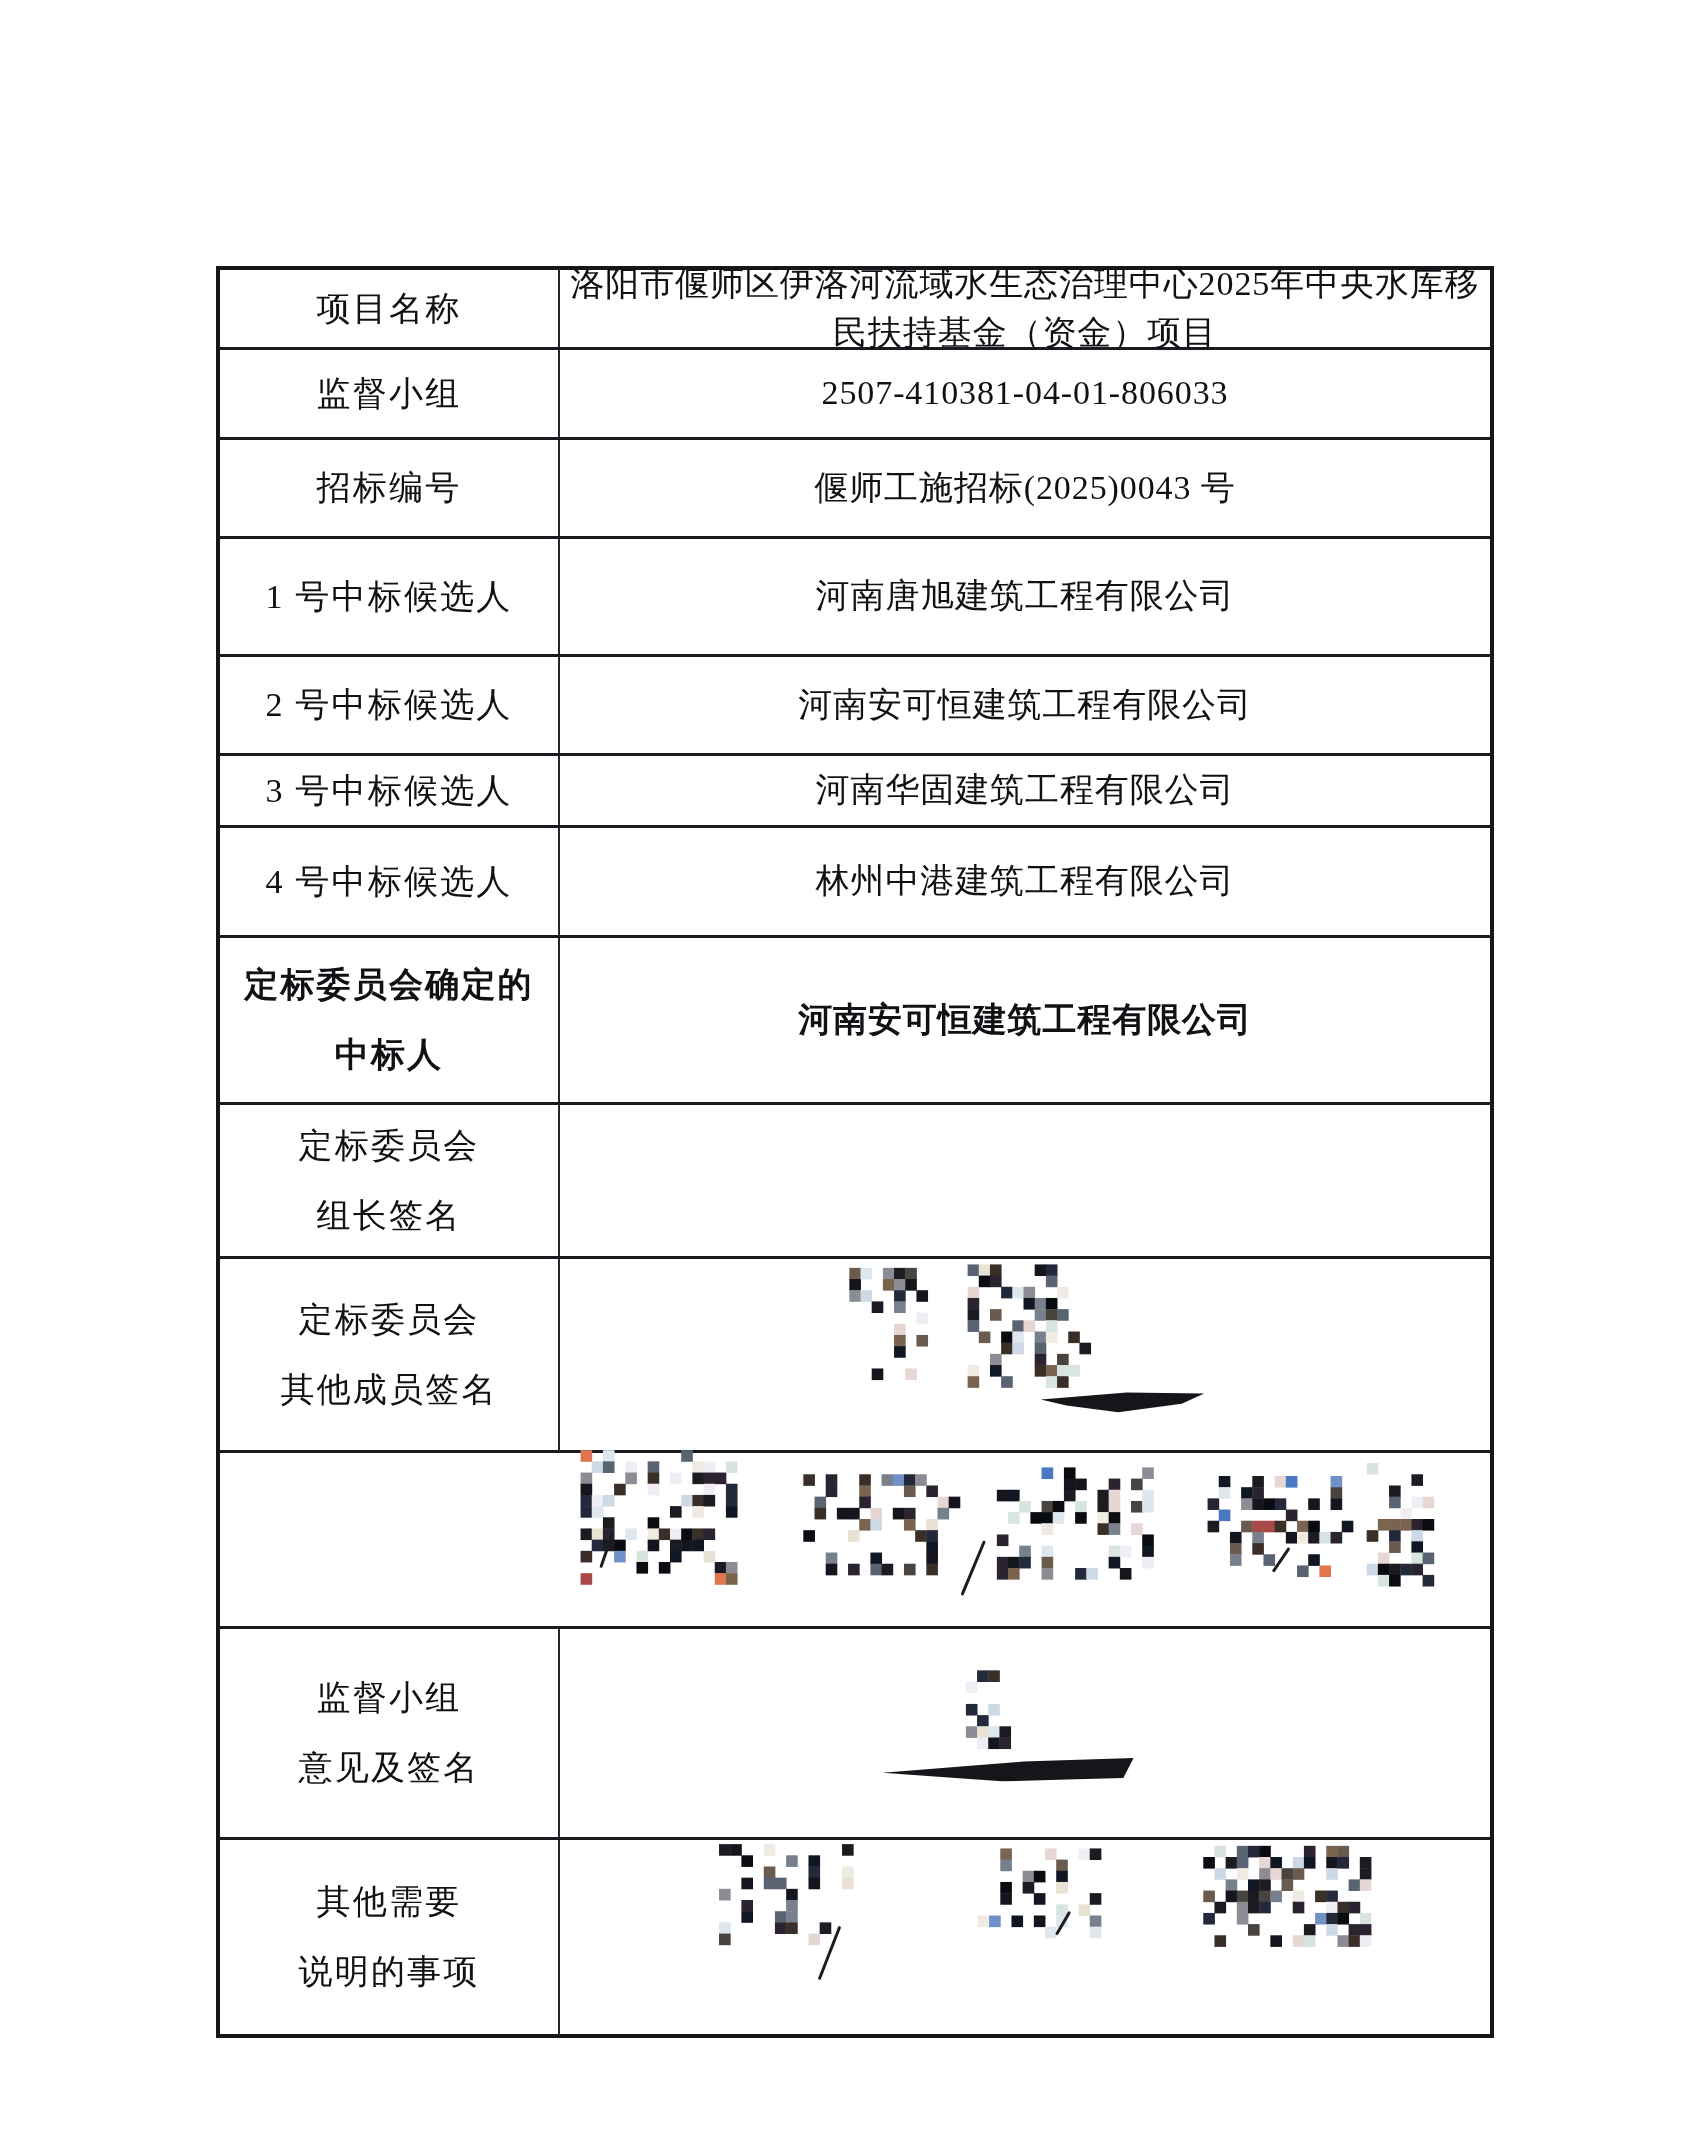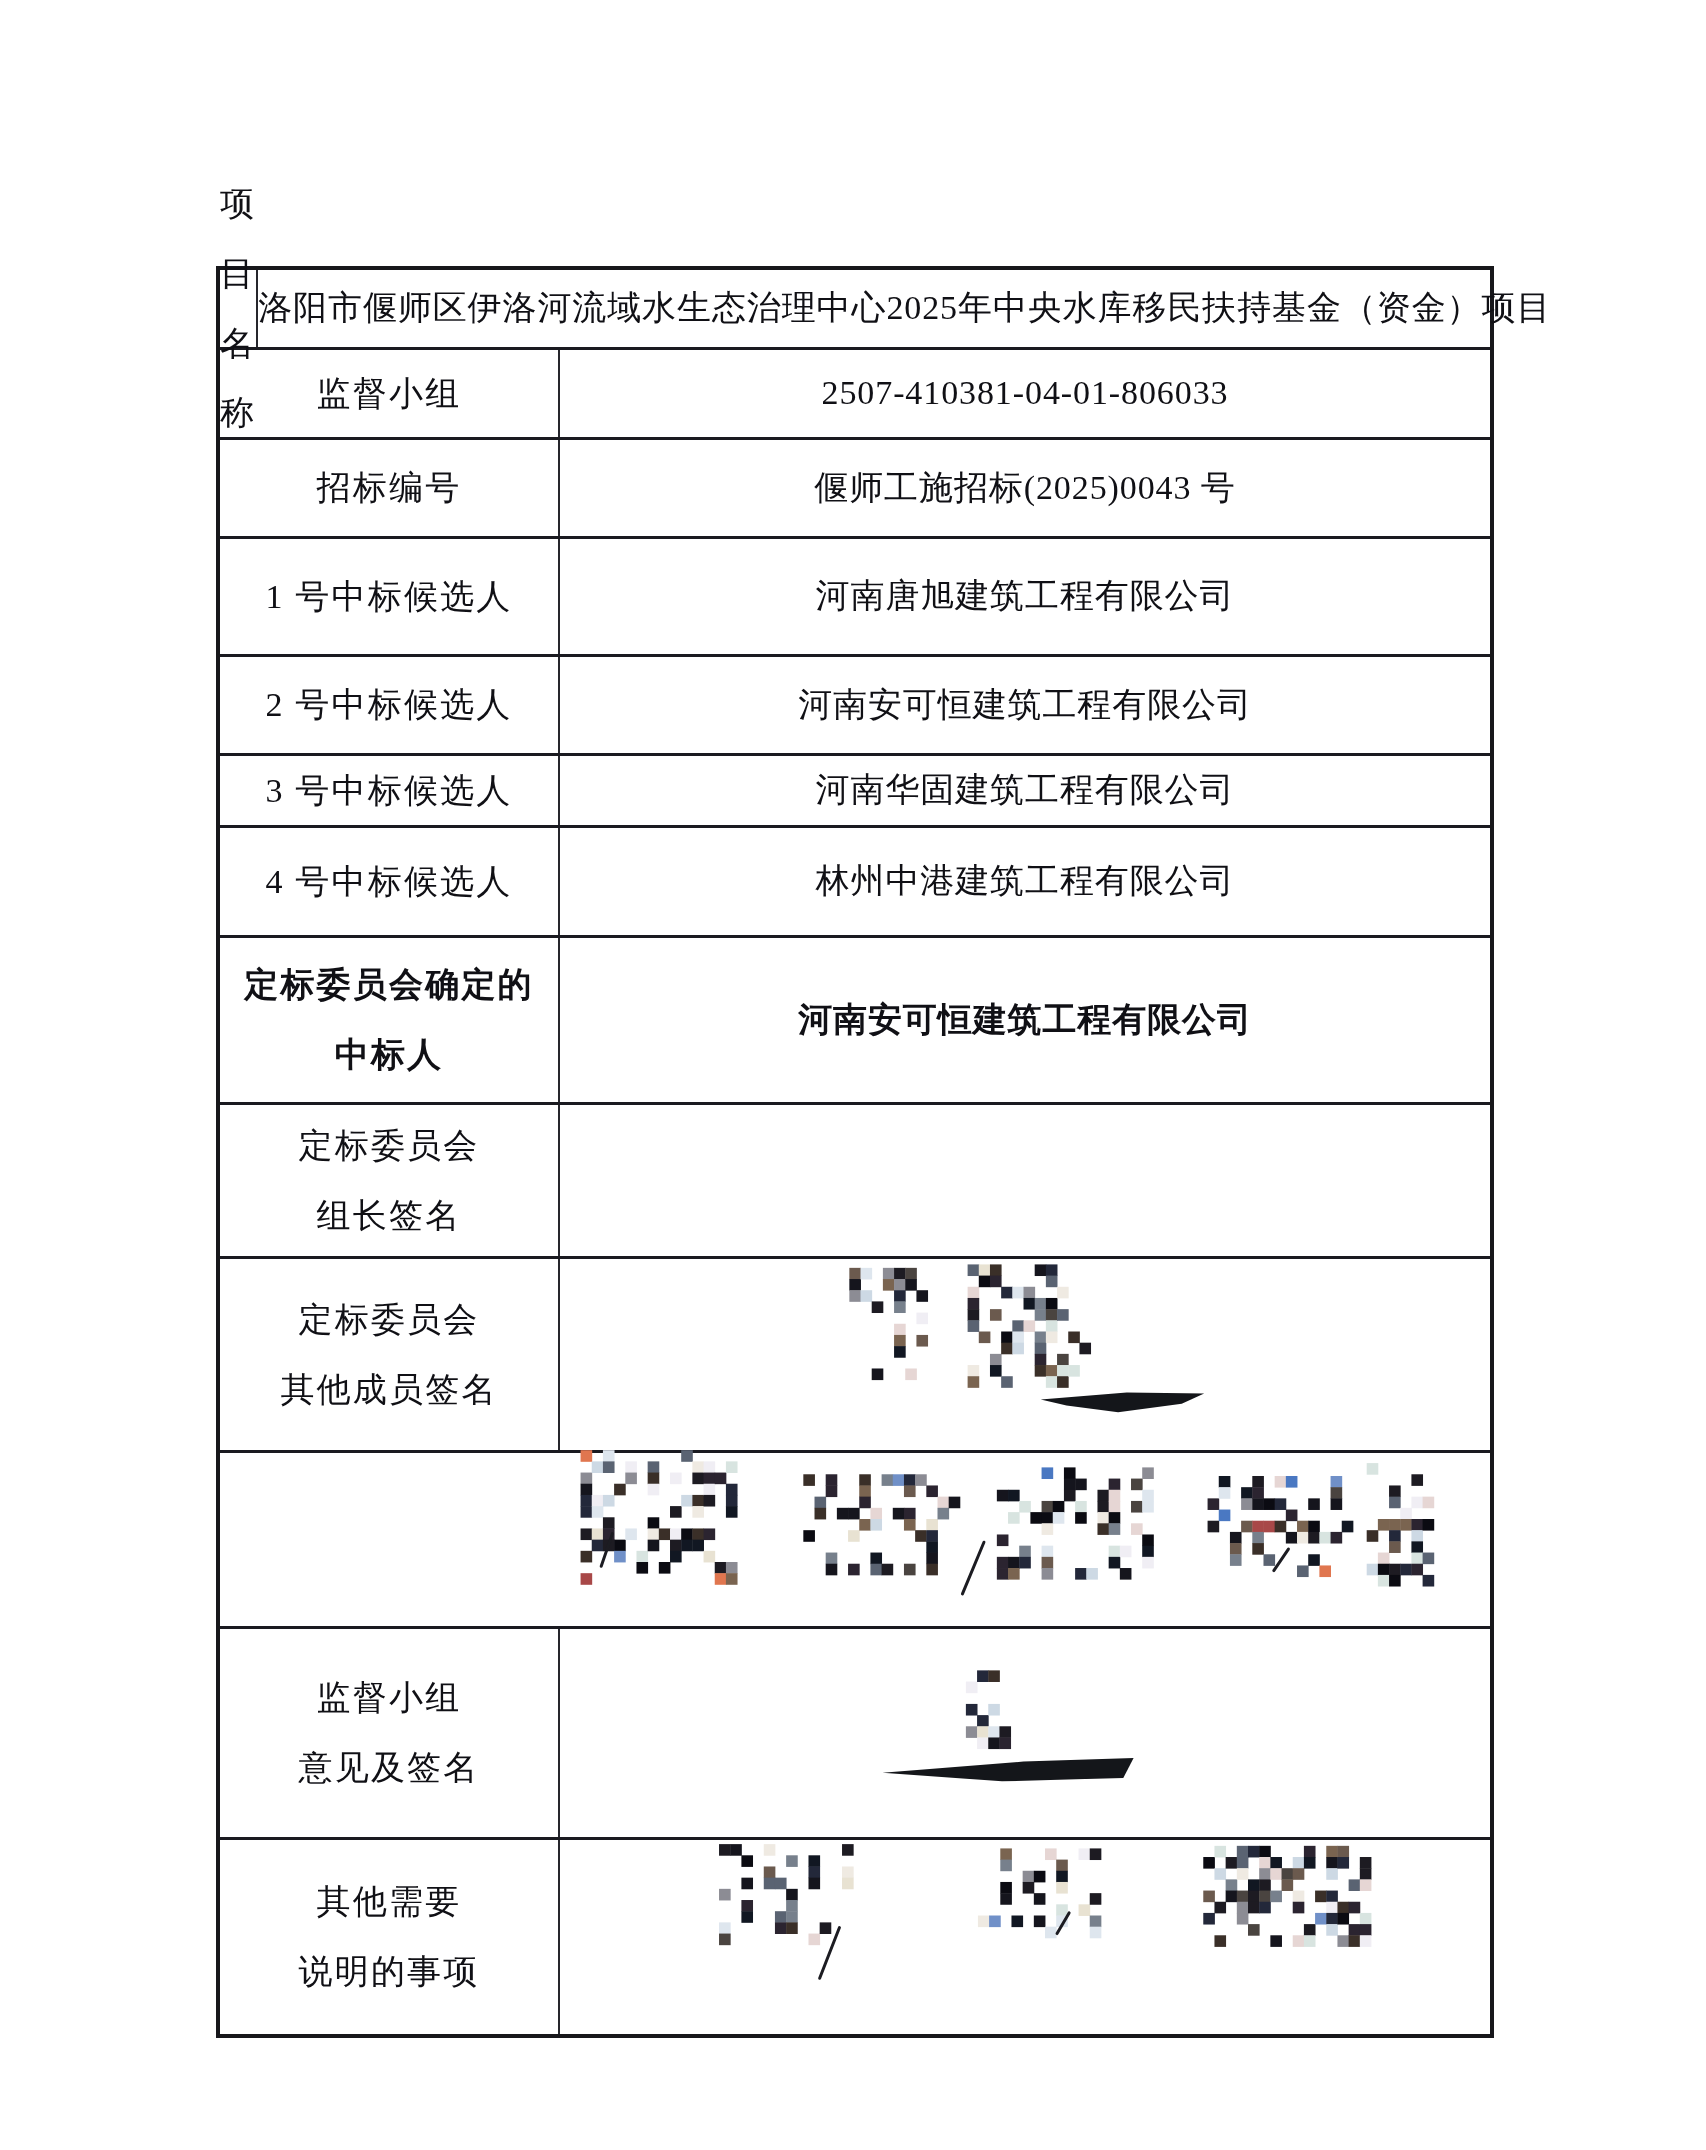--- a/index.html
+++ b/index.html
@@ -5,21 +5,21 @@
   html,body{margin:0;padding:0;background:#ffffff;}
   .page{position:relative;width:1706px;height:2414px;background:#ffffff;overflow:hidden;
         font-family:"Liberation Serif","DejaVu Serif",serif;color:#101015;}
   .tbl{position:absolute;left:216px;top:266px;width:1278px;
        border:4.7px solid #17171b;box-sizing:border-box;background:#fff;}
   .row{display:flex;box-sizing:border-box;border-bottom:3.9px solid #1a1a20;}
   .row:last-child{border-bottom:none;}
   .lc{width:340px;box-sizing:border-box;border-right:2.2px solid #26262c;
       display:flex;flex-direction:column;justify-content:center;align-items:center;
       text-align:center;font-size:34px;letter-spacing:2.2px;line-height:2.05;}
-  .vc{flex:1;display:flex;flex-direction:row;justify-content:center;align-items:center;
+  .vc{flex:1;display:flex;flex-direction:column;justify-content:center;align-items:center;
       text-align:center;font-size:34px;letter-spacing:0.9px;line-height:1.42;position:relative;}
   .vc .vl{white-space:nowrap;}
   .bold .lc,.bold .vc{font-weight:bold;}
   .h240{height:80px}.h230{height:99px}.h210{height:90px}.h275{height:118px}
   .h225{height:72px}.h255{height:110px}.h388{height:167px}.h357{height:154px}
   .h450{height:194px}.h410{height:176px}.h490{height:211px}
   #signature-layer{position:absolute;left:0;top:0;pointer-events:none;}
 </style>
 </head>
 <body>

